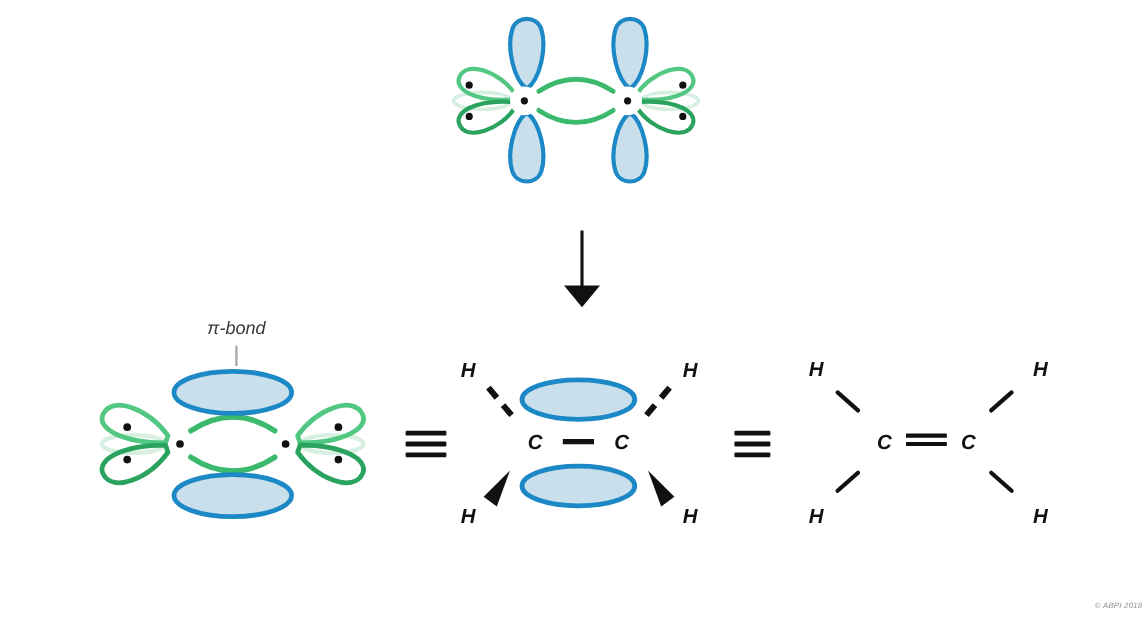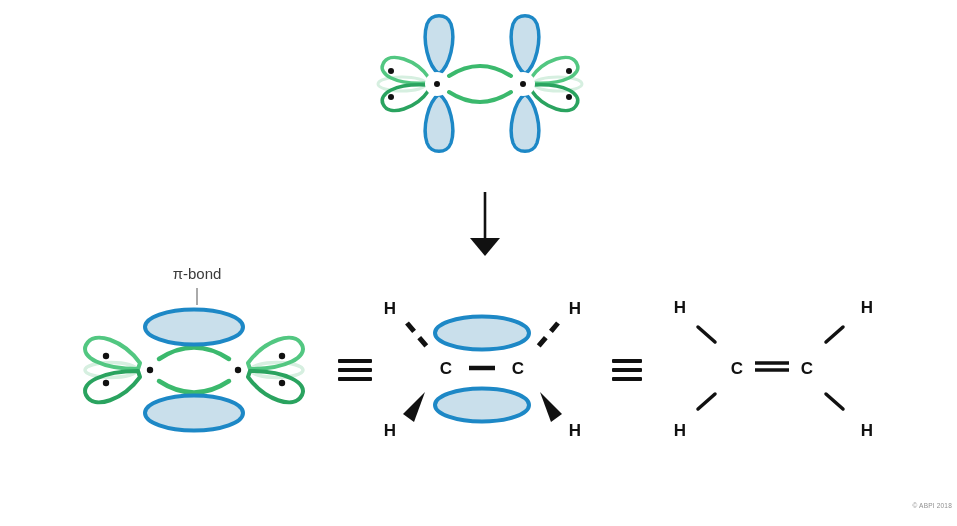--- a/index.html
+++ b/index.html
@@ -1,18 +1,19 @@
 <!DOCTYPE html>
 <html style="--orbital-blue: #1d88c6; --orbital-blue-fill: #c9dfeb; --green-dark: #2aa35f; --green-mid: #3bb96d; --green-light: #52c781; --green-pale: #d6efe0; --ink: #111111; --label-ink: #3a3a3a; --leader-gray: #aaaaaa; --copyright-gray: #8f8f8f;"><head>
 <meta charset="utf-8">
 <style>
   html,body{margin:0;padding:0;background:#fff;}
   #canvas{
     position:relative;width:957px;height:526px;background:#fff;overflow:hidden;
     font-family:"Liberation Sans",sans-serif;
+    font-style:italic;
   }
   .abs{position:absolute;}
   .lobe-blue{stroke:var(--orbital-blue);fill:var(--orbital-blue-fill);}
   .stroke-green{stroke:var(--green-mid);fill:none;}
   .stroke-green-dark{stroke:var(--green-dark);fill:none;}
   .stroke-green-light{stroke:var(--green-light);fill:none;}
   .stroke-green-pale{stroke:var(--green-pale);fill:none;}
   .dot{fill:var(--ink);}
   .white-core{fill:#fff;stroke:none;}
   .atom-label{

